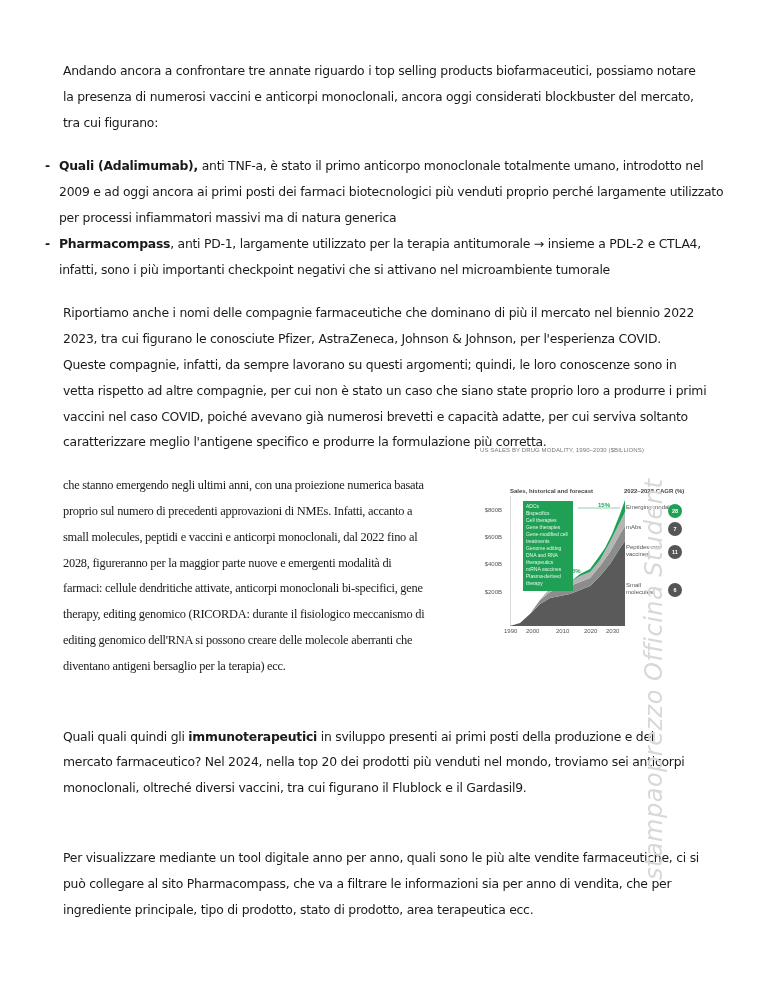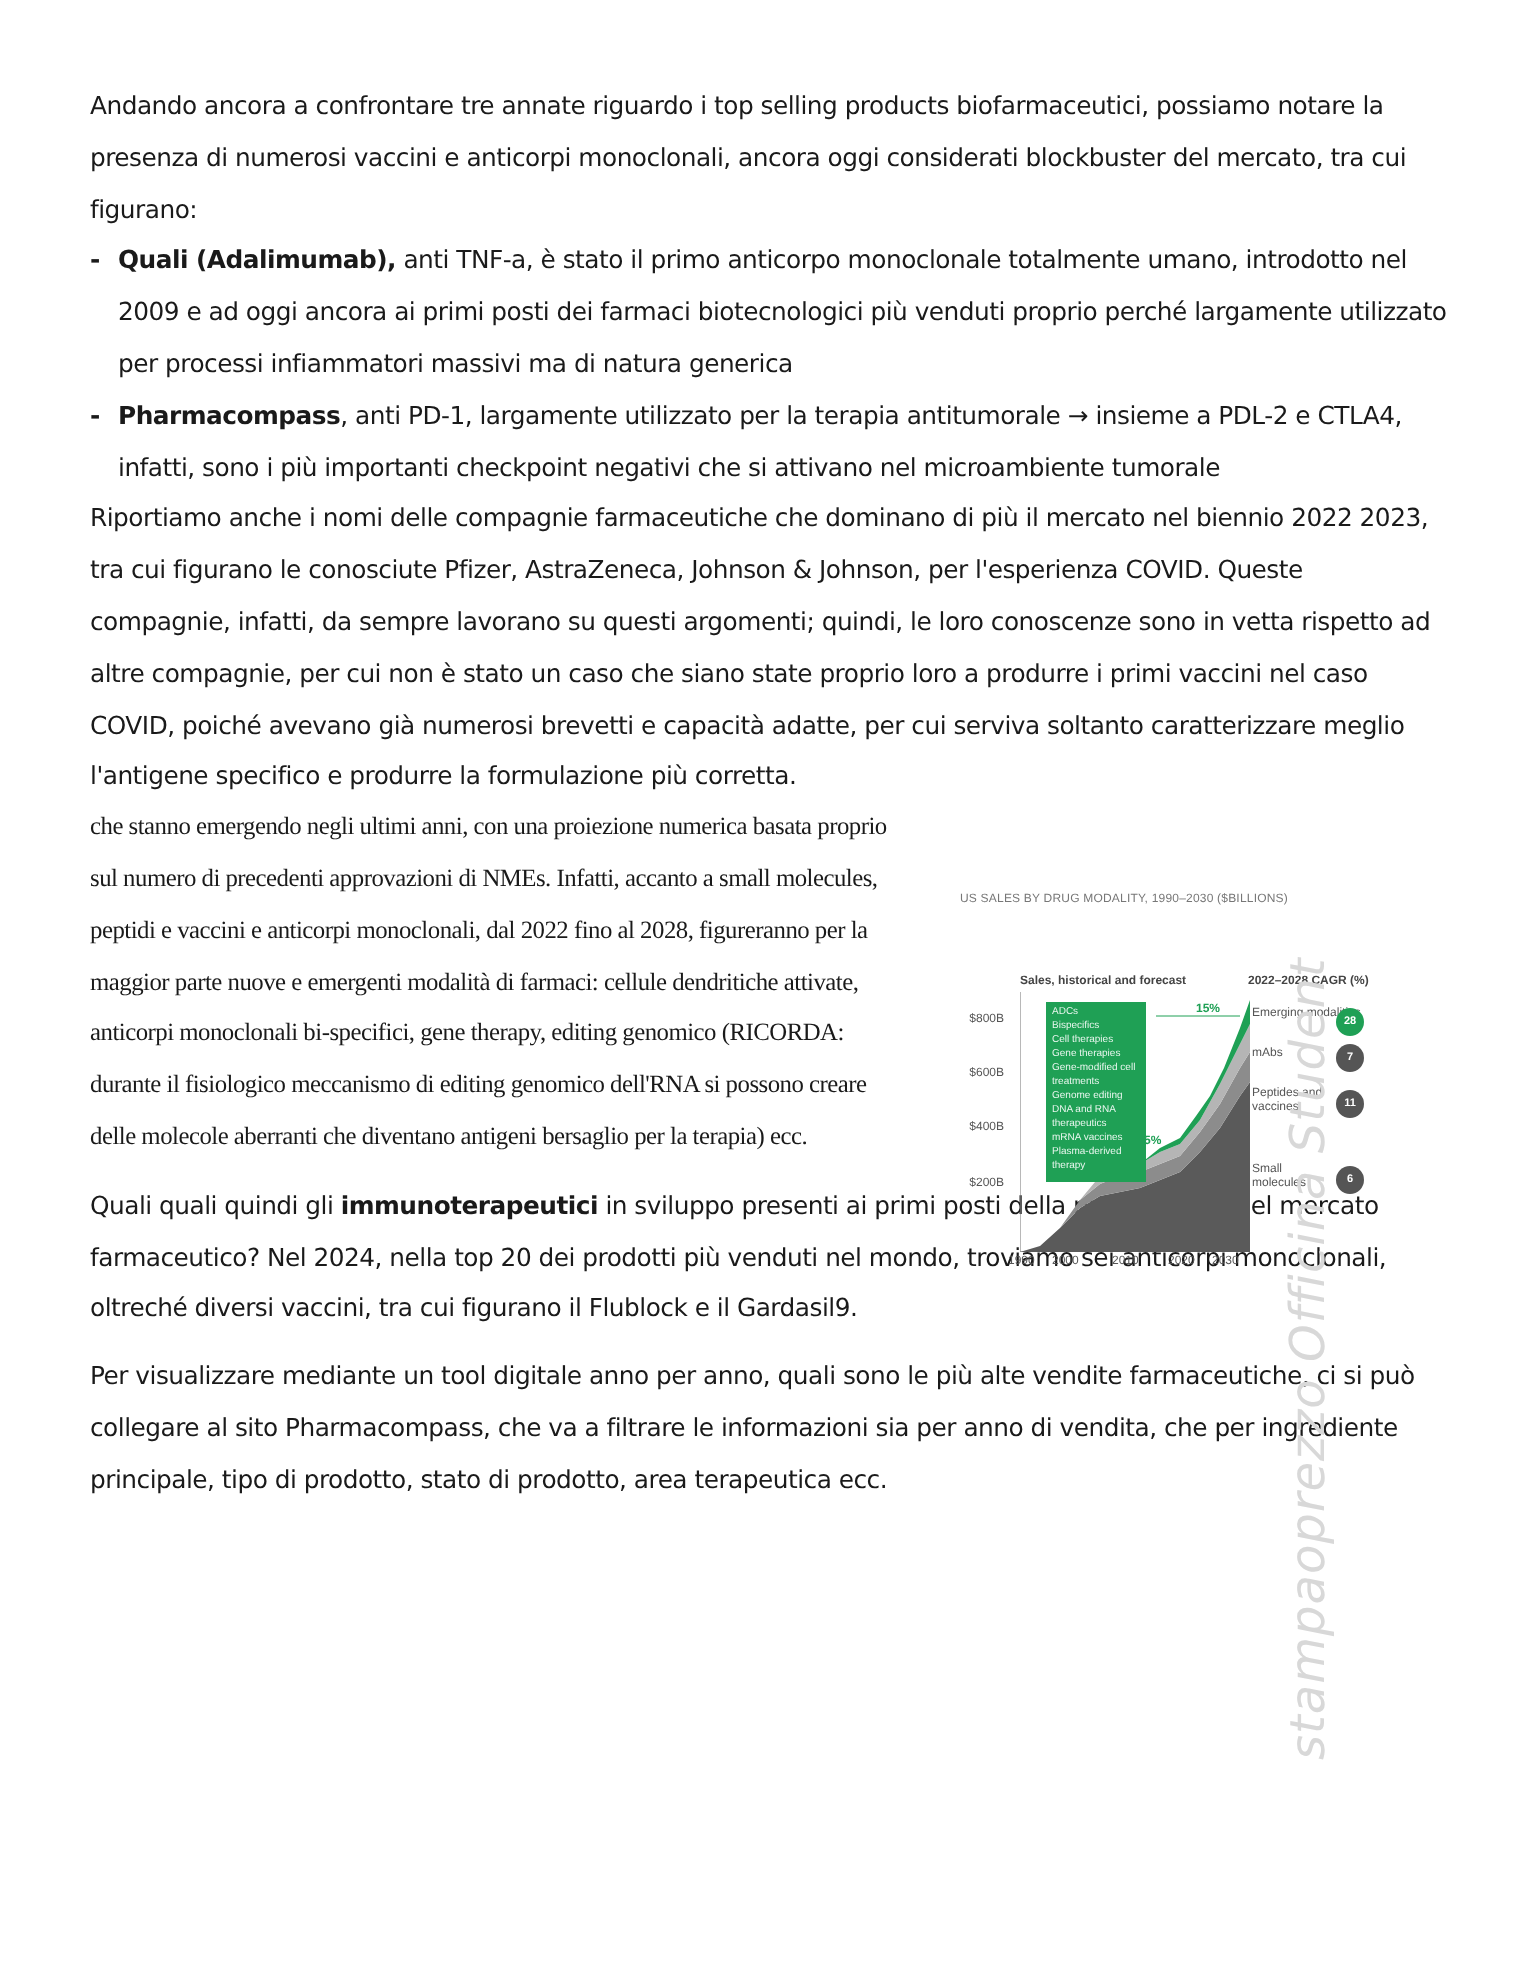--- a/index.html
+++ b/index.html
@@ -1,19 +1,19 @@
 <!DOCTYPE html>
 <html><head>
 <meta charset="utf-8">
 <style>
   html, body { margin: 0; padding: 0; background: #ffffff; }
   body { width: 765px; height: 990px; position: relative; overflow: hidden;
          font-family: "DejaVu Sans", sans-serif; color: #1a1a1a; }
   .page { position: absolute; left: 45px; top: 40px; width: 680px; }
-  .p { font-size: 12.4px; line-height: 25.8px; margin: 0; letter-spacing: -0.25px; }
+  .p { font-size: 12.4px; line-height: 25.8px; margin: 18px; letter-spacing: -0.25px; }
   .bullets { margin: 0; padding: 0; list-style: none; }
   .bullets li { position: relative; padding-left: 14px; font-size: 12.4px; line-height: 25.8px; letter-spacing: -0.25px; }
   .bullets li .dash { position: absolute; left: 0; top: 0; font-weight: bold; }
   b { font-weight: bold; }
   .gap { height: 8px; }
   .left-col { width: 405px; font-family: Liberation Serif, serif; }
   
   .chart { position: absolute; left: 480px; top: 444px; width: 220px; height: 200px; font-family: "Liberation Sans", sans-serif; }
   .chart .title { color: #1f9c58; font-weight: bold; font-size: 8px; line-height: 10px; width: 180px; }
   .chart .subtitle { color: #777; font-size: 6px; margin-top: 3px; letter-spacing: 0.1px; }

